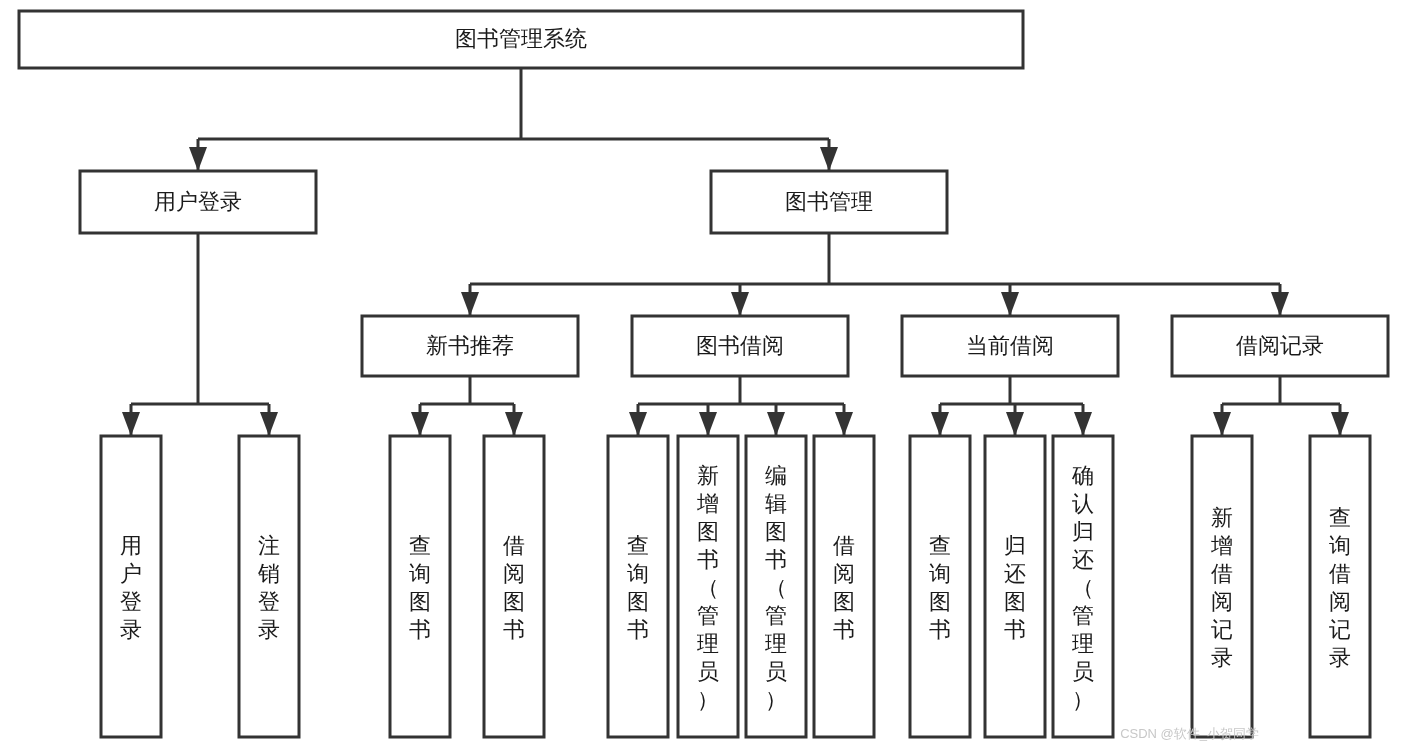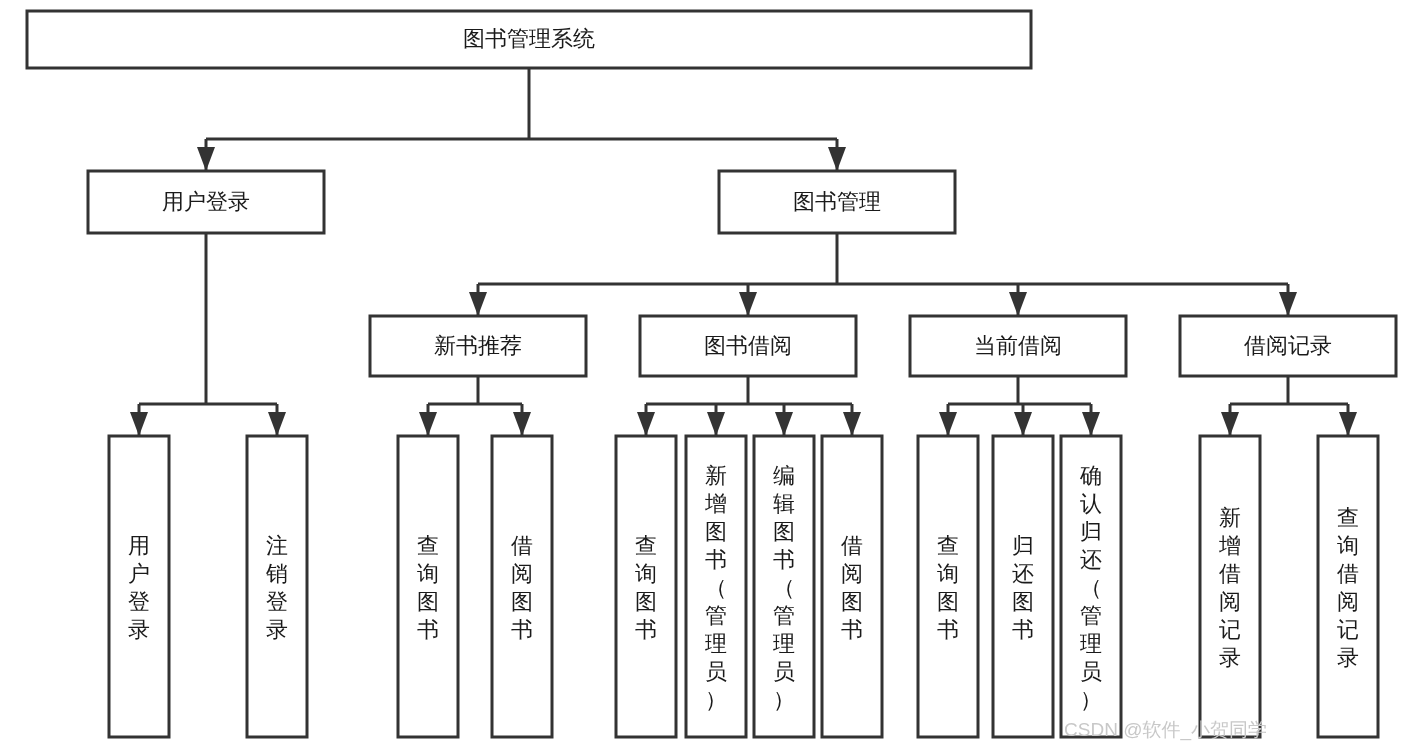--- a/index.html
+++ b/index.html
@@ -9,21 +9,21 @@
   }
   body {
     width: 1405px;
     height: 747px;
     font-family: "Liberation Sans", "DejaVu Sans", sans-serif;
     overflow: hidden;
     position: relative;
   }
   #diagram-root {
     position: absolute;
-    left: 8px; top: 0;
+    left: 0; top: 0;
     width: 1267px;
     height: 747px;
   }
   svg.diagram {
     display: block;
     width: 1405px;
     height: 747px;
   }
   .node-box {
     fill: #ffffff;
@@ -50,21 +50,21 @@
     font-family: "Liberation Sans", "DejaVu Sans", sans-serif;
     font-size: 22px;
     fill: #1a1a1a;
     text-anchor: middle;
   }
   .watermark {
     position: absolute;
     right: 8px;
     bottom: 4px;
     font-family: "Liberation Sans", "DejaVu Sans", sans-serif;
-    font-size: 19px;
+    font-size: 13px;
     color: #c8c8c8;
     white-space: nowrap;
     pointer-events: none;
   }
 </style>
 </head>
 <body>
 
 <div id="diagram-root">
   <svg class="diagram" id="diagram-svg" viewBox="0 0 1405 747" xmlns="http://www.w3.org/2000/svg">

